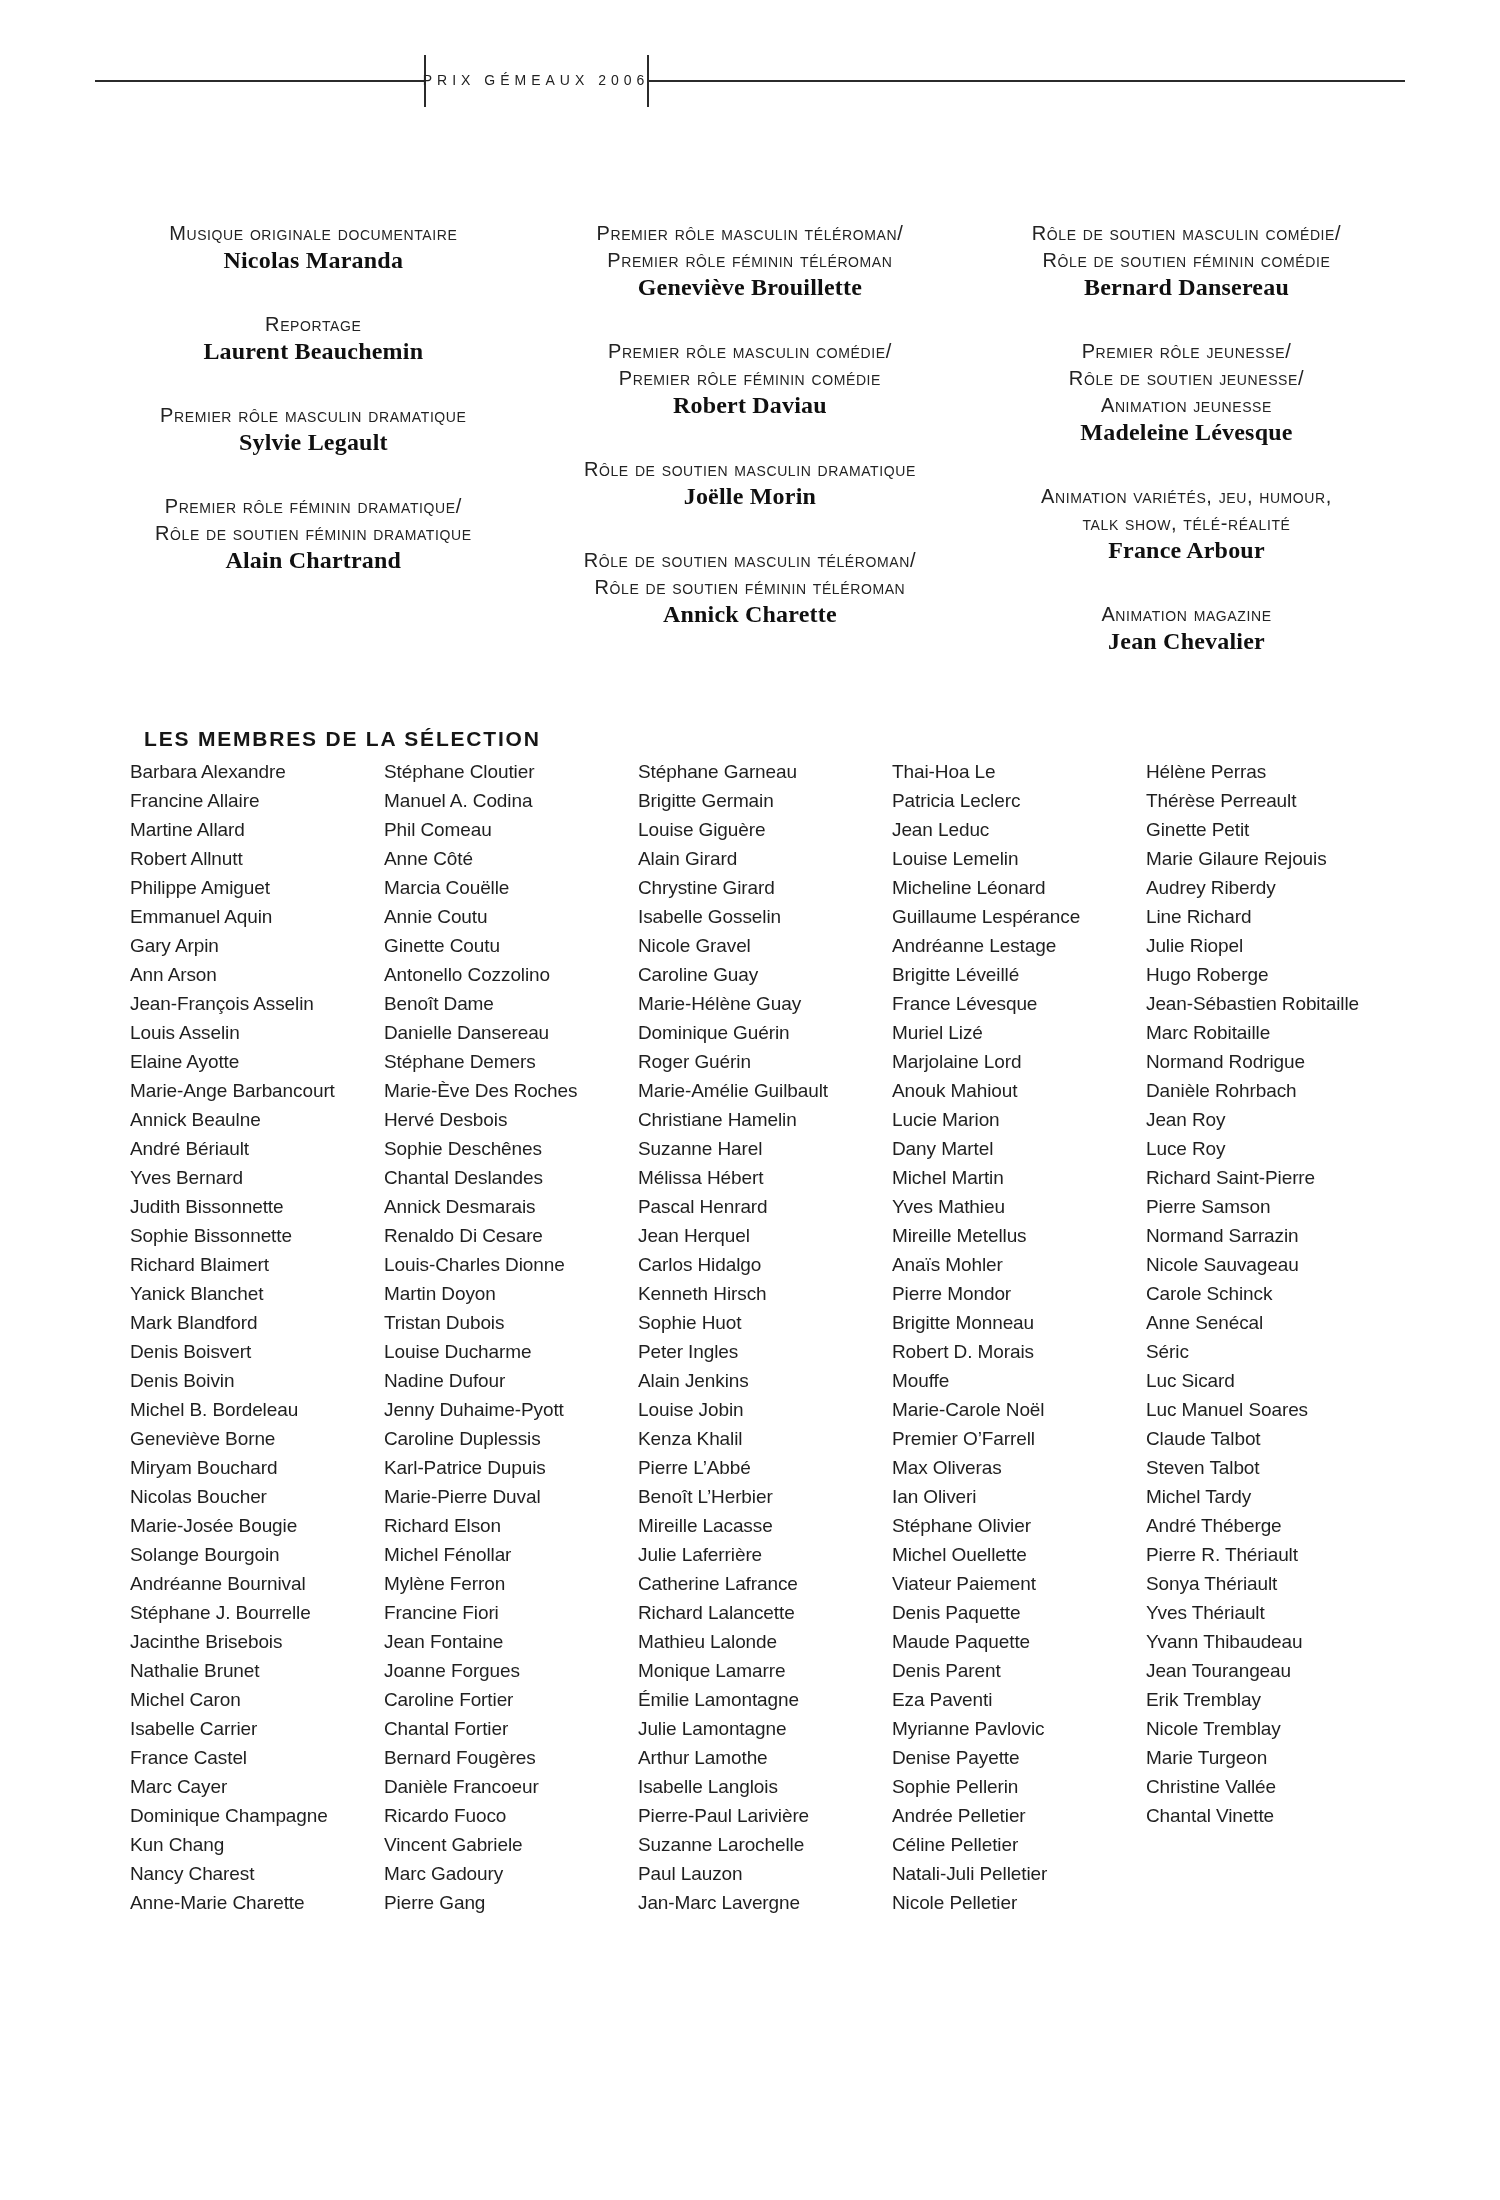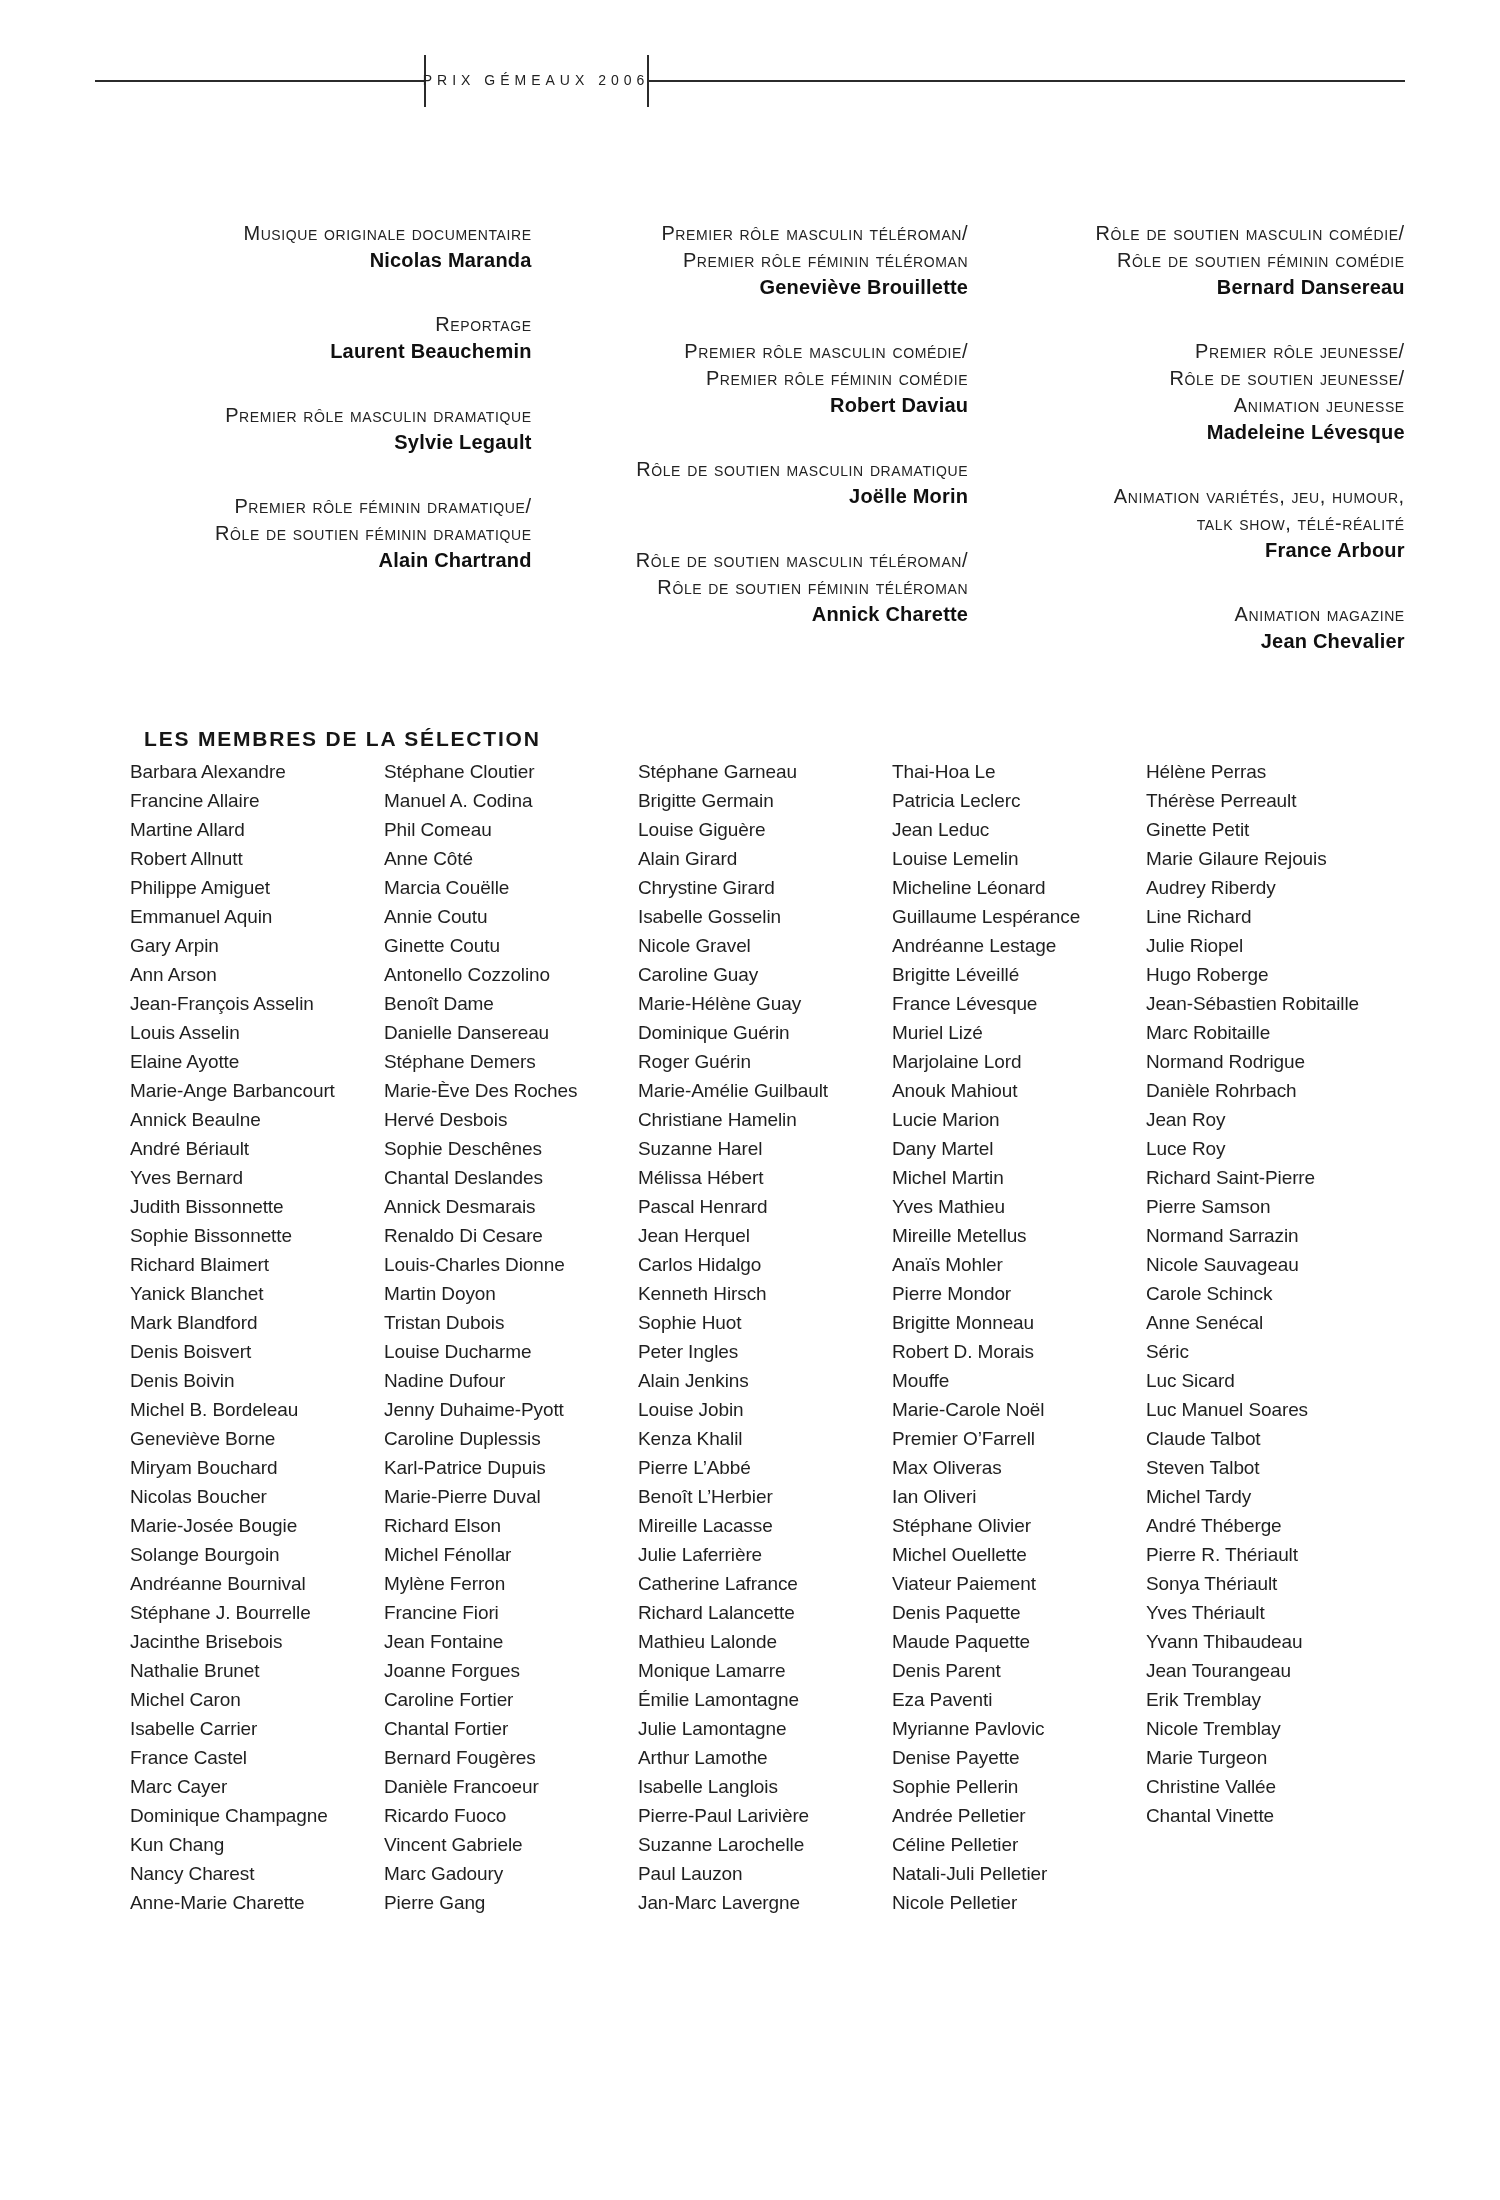--- a/index.html
+++ b/index.html
@@ -16,26 +16,26 @@
   .rule-right{left:648px;top:80px;width:757px;}
   .hdr-bar-l{left:424px;top:55px;height:52px;}
   .hdr-bar-r{left:647px;top:55px;height:52px;}
   .header-title{
     position:absolute;left:536px;top:72px;transform:translateX(-50%);
     white-space:nowrap;font-size:14px;font-weight:400;letter-spacing:5px;color:#222;
   }
   
   .awards{position:absolute;top:220px;left:95px;width:1310px;display:flex;}
   .award-col{width:436.6px;text-align:center;}
-  .award{margin:0 0 37px 0;text-align:right;}
+  .award{margin:0 0 37px 0;}
   .cat-line{
     font-variant:small-caps;font-size:20px;line-height:27px;
     letter-spacing:.6px;color:#232323;font-weight:400;white-space:nowrap;
   }
-  .award-name{font-weight:700;font-size:20px;line-height:27px;letter-spacing:.2px;color:#101010;white-space:nowrap;}
+  .award-name{font-weight:700;font-size:24px;line-height:27px;letter-spacing:.2px;color:#101010;white-space:nowrap;font-family:Liberation Serif, serif;}
   
   .selection-title{
     position:absolute;top:710px;left:144px;width:1160px;text-align:left;
     font-size:21px;font-weight:700;letter-spacing:1.8px;color:#161616;white-space:nowrap;
   }
   .members{position:absolute;top:757px;left:130px;width:1280px;display:grid;grid-template-columns:repeat(5,254px);align-items:start;}
   .member{font-size:19px;line-height:29px;letter-spacing:-.1px;color:#1f1f1f;white-space:nowrap;}
   
   .kpmg{position:absolute;left:448px;top:2000px;width:170px;height:75px;}
   .kpmg-rects{position:absolute;left:24px;top:2px;display:flex;gap:3px;}

